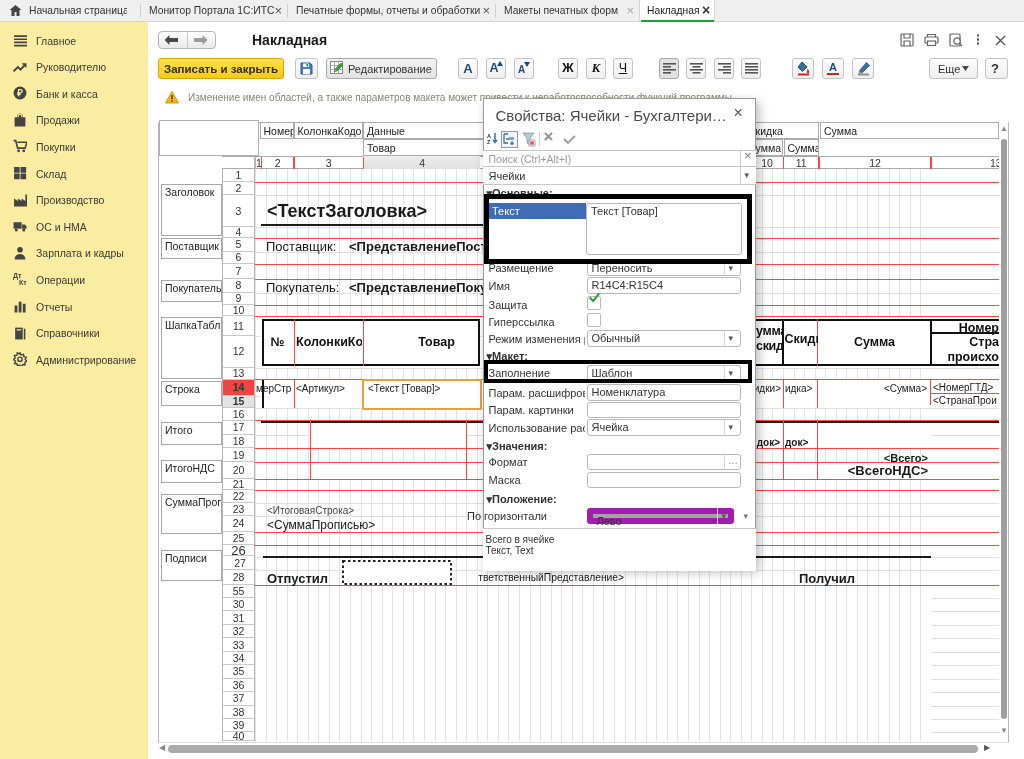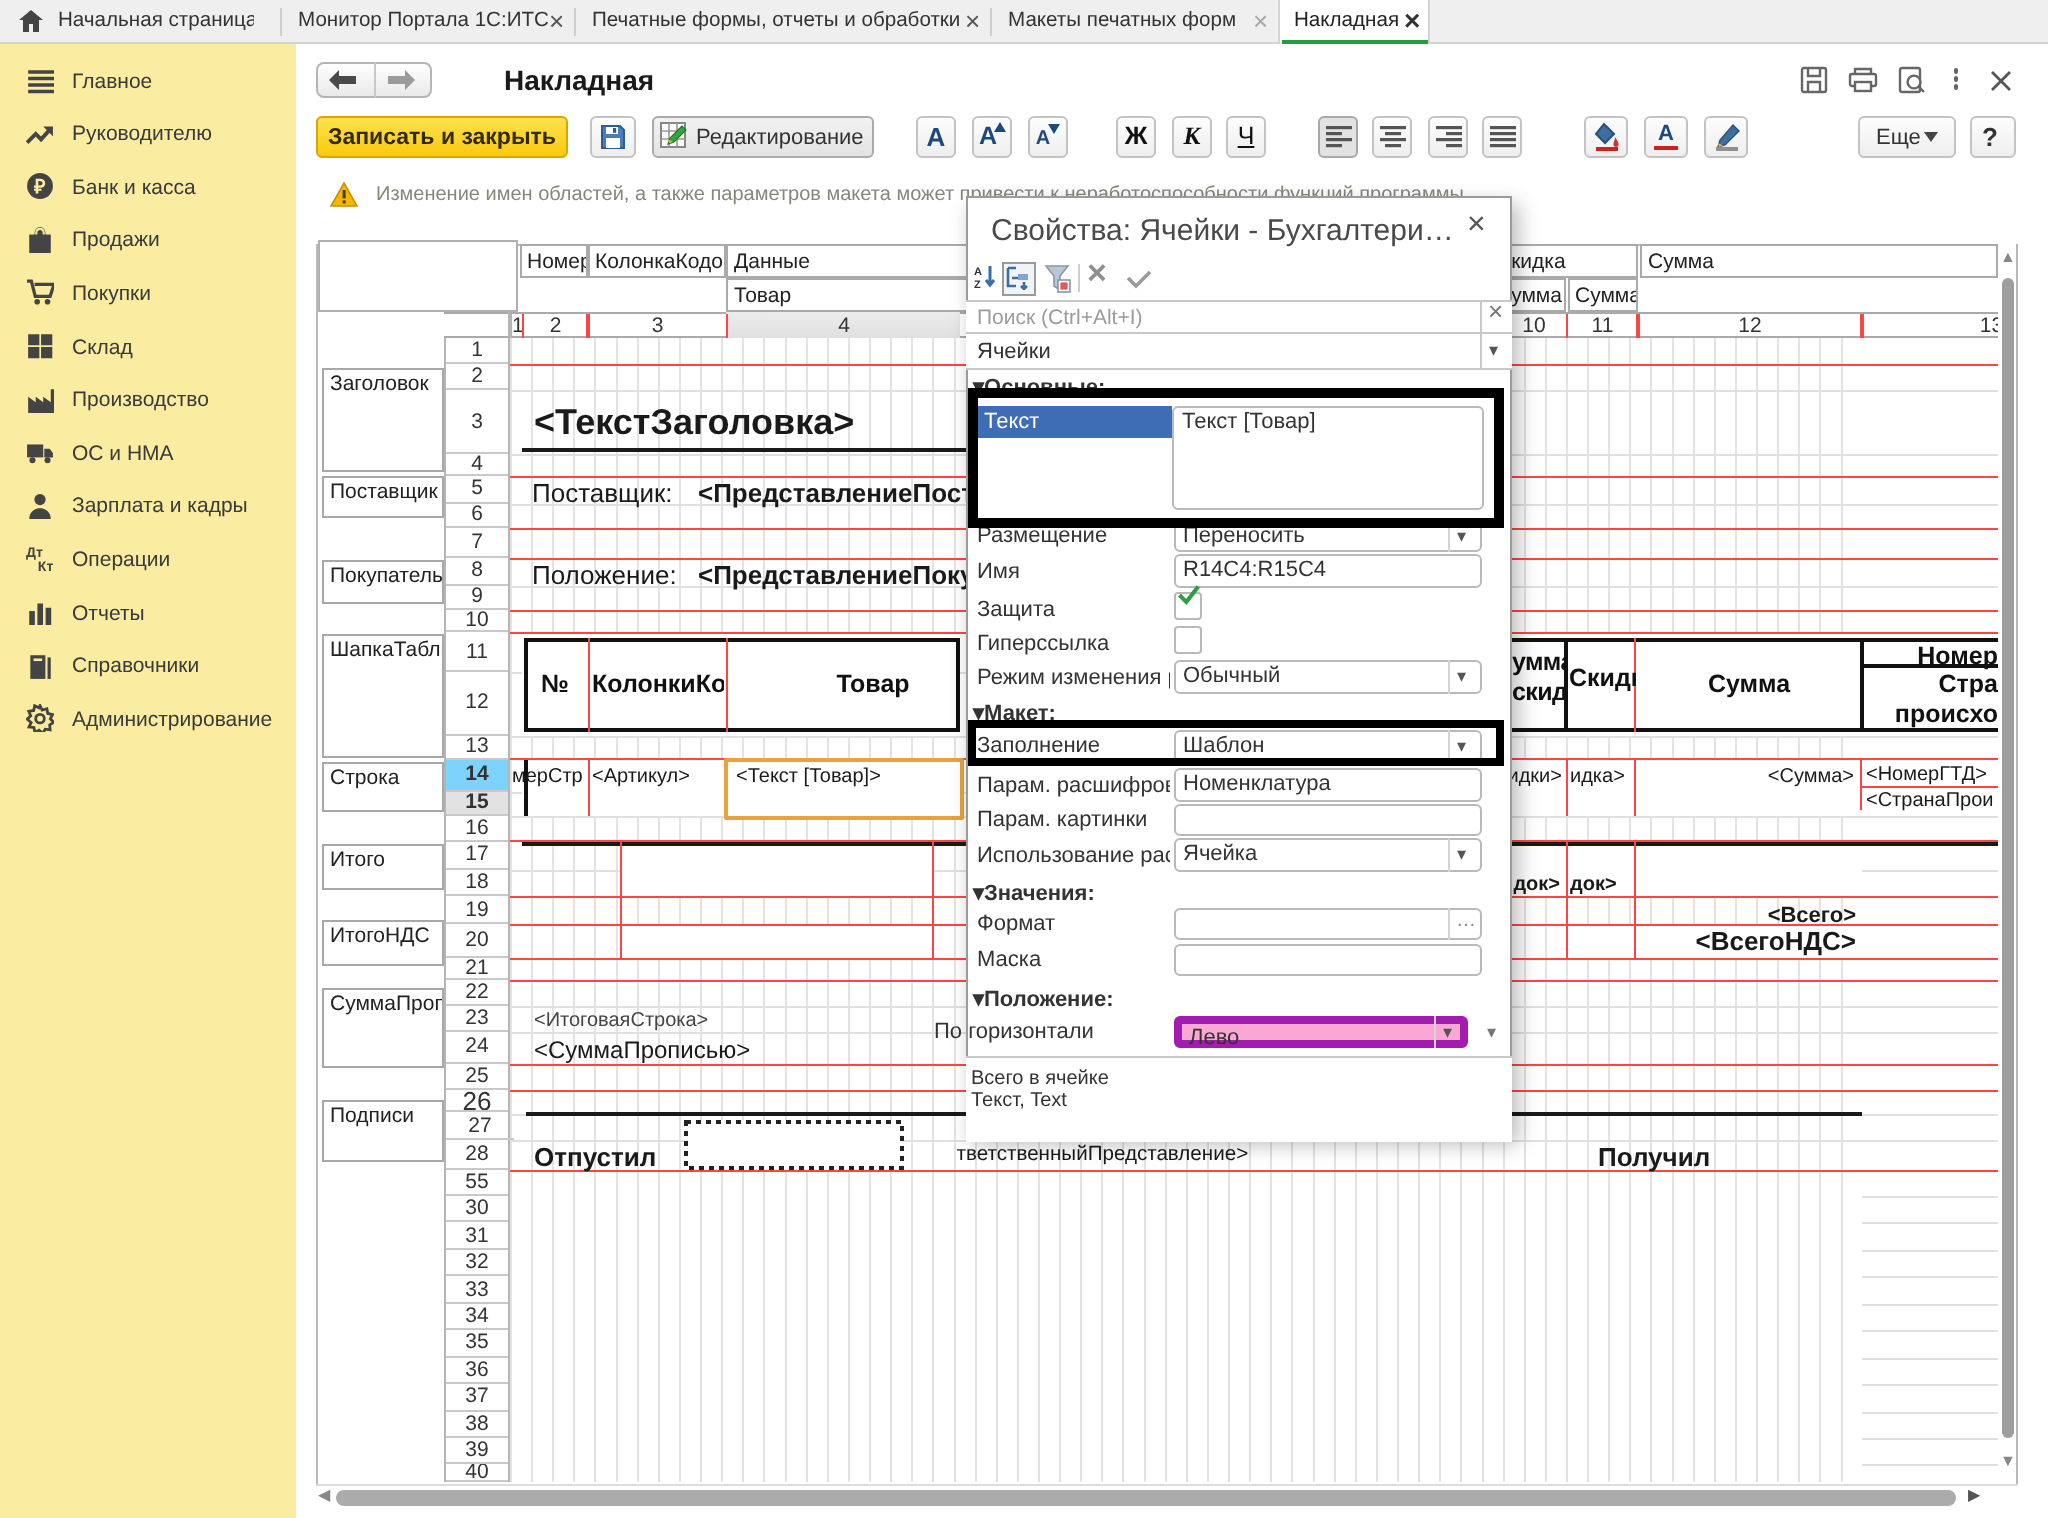--- a/index.html
+++ b/index.html
@@ -344,21 +344,21 @@
 <div style="position:absolute;left:223px;top:227px;width:31px;height:10.5px;border-bottom:1px solid #c9c9c9;text-align:center;font-size:10.5px;color:#333;display:flex;align-items:center;justify-content:center;overflow:hidden">4</div>
 <div style="position:absolute;left:223px;top:237.5px;width:31px;height:14px;border-bottom:1px solid #c9c9c9;text-align:center;font-size:10.5px;color:#333;display:flex;align-items:center;justify-content:center;overflow:hidden">5</div>
 <div style="position:absolute;left:223px;top:251.5px;width:31px;height:12px;border-bottom:1px solid #c9c9c9;text-align:center;font-size:10.5px;color:#333;display:flex;align-items:center;justify-content:center;overflow:hidden">6</div>
 <div style="position:absolute;left:223px;top:263.5px;width:31px;height:15px;border-bottom:1px solid #c9c9c9;text-align:center;font-size:10.5px;color:#333;display:flex;align-items:center;justify-content:center;overflow:hidden">7</div>
 <div style="position:absolute;left:223px;top:278.5px;width:31px;height:14px;border-bottom:1px solid #c9c9c9;text-align:center;font-size:10.5px;color:#333;display:flex;align-items:center;justify-content:center;overflow:hidden">8</div>
 <div style="position:absolute;left:223px;top:292.5px;width:31px;height:12px;border-bottom:1px solid #c9c9c9;text-align:center;font-size:10.5px;color:#333;display:flex;align-items:center;justify-content:center;overflow:hidden">9</div>
 <div style="position:absolute;left:223px;top:304.5px;width:31px;height:11.5px;border-bottom:1px solid #c9c9c9;text-align:center;font-size:10.5px;color:#333;display:flex;align-items:center;justify-content:center;overflow:hidden">10</div>
 <div style="position:absolute;left:223px;top:316px;width:31px;height:20px;border-bottom:1px solid #c9c9c9;text-align:center;font-size:10.5px;color:#333;display:flex;align-items:center;justify-content:center;overflow:hidden">11</div>
 <div style="position:absolute;left:223px;top:336px;width:31px;height:31.5px;border-bottom:1px solid #c9c9c9;text-align:center;font-size:10.5px;color:#333;display:flex;align-items:center;justify-content:center;overflow:hidden">12</div>
 <div style="position:absolute;left:223px;top:367.5px;width:31px;height:12.5px;border-bottom:1px solid #c9c9c9;text-align:center;font-size:10.5px;color:#333;display:flex;align-items:center;justify-content:center;overflow:hidden">13</div>
-<div style="position:absolute;left:223px;top:380px;width:31px;height:15.5px;border-bottom:1px solid #c9c9c9;text-align:center;font-size:10.5px;color:#333;display:flex;align-items:center;justify-content:center;overflow:hidden;background:#7dd3fc;font-weight:bold">14</div>
+<div style="position:absolute;left:223px;top:380px;width:31px;height:15.5px;border-bottom:1px solid #c9c9c9;text-align:center;font-size:10.5px;color:#333;display:flex;align-items:center;justify-content:center;overflow:hidden;background:#ef4444;font-weight:bold">14</div>
 <div style="position:absolute;left:223px;top:395.5px;width:31px;height:12.5px;border-bottom:1px solid #c9c9c9;text-align:center;font-size:10.5px;color:#333;display:flex;align-items:center;justify-content:center;overflow:hidden;background:#e2e2e2;font-weight:bold">15</div>
 <div style="position:absolute;left:223px;top:408px;width:31px;height:12.5px;border-bottom:1px solid #c9c9c9;text-align:center;font-size:10.5px;color:#333;display:flex;align-items:center;justify-content:center;overflow:hidden">16</div>
 <div style="position:absolute;left:223px;top:420.5px;width:31px;height:14.5px;border-bottom:1px solid #c9c9c9;text-align:center;font-size:10.5px;color:#333;display:flex;align-items:center;justify-content:center;overflow:hidden">17</div>
 <div style="position:absolute;left:223px;top:435px;width:31px;height:13px;border-bottom:1px solid #c9c9c9;text-align:center;font-size:10.5px;color:#333;display:flex;align-items:center;justify-content:center;overflow:hidden">18</div>
 <div style="position:absolute;left:223px;top:448px;width:31px;height:14px;border-bottom:1px solid #c9c9c9;text-align:center;font-size:10.5px;color:#333;display:flex;align-items:center;justify-content:center;overflow:hidden">19</div>
 <div style="position:absolute;left:223px;top:462px;width:31px;height:16.6px;border-bottom:1px solid #c9c9c9;text-align:center;font-size:10.5px;color:#333;display:flex;align-items:center;justify-content:center;overflow:hidden">20</div>
 <div style="position:absolute;left:223px;top:478.6px;width:31px;height:11.6px;border-bottom:1px solid #c9c9c9;text-align:center;font-size:10.5px;color:#333;display:flex;align-items:center;justify-content:center;overflow:hidden">21</div>
 <div style="position:absolute;left:223px;top:490.2px;width:31px;height:12.8px;border-bottom:1px solid #c9c9c9;text-align:center;font-size:10.5px;color:#333;display:flex;align-items:center;justify-content:center;overflow:hidden">22</div>
 <div style="position:absolute;left:223px;top:503px;width:31px;height:13.2px;border-bottom:1px solid #c9c9c9;text-align:center;font-size:10.5px;color:#333;display:flex;align-items:center;justify-content:center;overflow:hidden">23</div>
 <div style="position:absolute;left:223px;top:516.2px;width:31px;height:15.6px;border-bottom:1px solid #c9c9c9;text-align:center;font-size:10.5px;color:#333;display:flex;align-items:center;justify-content:center;overflow:hidden">24</div>
@@ -419,21 +419,21 @@
 <div style="position:absolute;left:782.5px;top:420.5px;width:1.2px;height:58.3px;background:#f44"></div>
 <div style="position:absolute;left:817.3px;top:420.5px;width:1.2px;height:58.3px;background:#f44"></div>
 <div style="position:absolute;left:361.5px;top:378.8px;width:120.5px;height:31.5px;border:2.5px solid #e8a33c;border-radius:1px"></div>
 <div style="position:absolute;left:342px;top:559.5px;width:110px;height:25px;background:#fff"></div>
 <svg class="abs" style="left:342px;top:559.5px" width="110" height="25">
     <rect x="1" y="1" width="108" height="23" fill="none" stroke="#222" stroke-width="2" stroke-dasharray="2.5,2.5"></rect>
   </svg>
 <div style="position:absolute;left:267px;top:201px;white-space:nowrap;color:#1a1a1a;font-size:18px;font-weight:bold">&lt;ТекстЗаголовка&gt;</div>
 <div style="position:absolute;left:266px;top:239px;white-space:nowrap;color:#1a1a1a;font-size:13px">Поставщик:</div>
 <div style="position:absolute;left:349px;top:238.5px;white-space:nowrap;color:#1a1a1a;font-size:13px;font-weight:bold">&lt;ПредставлениеПоставщика&gt;</div>
-<div style="position:absolute;left:266px;top:280px;white-space:nowrap;color:#1a1a1a;font-size:13px">Положение:</div>
+<div style="position:absolute;left:266px;top:280px;white-space:nowrap;color:#1a1a1a;font-size:13px">Покупатель:</div>
 <div style="position:absolute;left:349px;top:279.5px;white-space:nowrap;color:#1a1a1a;font-size:13px;font-weight:bold">&lt;ПредставлениеПокупателя&gt;</div>
 <div style="position:absolute;left:256px;top:383px;white-space:nowrap;color:#1a1a1a;font-size:10px">мерСтр</div>
 <div style="position:absolute;left:296px;top:383px;white-space:nowrap;color:#1a1a1a;font-size:10px">&lt;Артикул&gt;</div>
 <div style="position:absolute;left:368px;top:383px;white-space:nowrap;color:#1a1a1a;font-size:10px">&lt;Текст [Товар]&gt;</div>
 <div style="position:absolute;left:267px;top:504.5px;white-space:nowrap;color:#1a1a1a;font-size:10px;color:#444">&lt;ИтоговаяСтрока&gt;</div>
 <div style="position:absolute;left:267px;top:518px;white-space:nowrap;color:#1a1a1a;font-size:12px;font-weight:normal">&lt;СуммаПрописью&gt;</div>
 <div style="position:absolute;left:267px;top:570.5px;white-space:nowrap;color:#1a1a1a;font-size:13px;font-weight:bold">Отпустил</div>
 <div style="position:absolute;left:478.3px;top:572px;white-space:nowrap;color:#1a1a1a;font-size:10.3px">тветственныйПредставление&gt;</div>
 <div style="position:absolute;left:799px;top:570.5px;white-space:nowrap;color:#1a1a1a;font-size:13px;font-weight:bold">Получил</div>
 <div style="position:absolute;left:933px;top:382px;white-space:nowrap;color:#1a1a1a;font-size:10px">&lt;НомерГТД&gt;</div>
@@ -518,21 +518,21 @@
 <div style="position:absolute;left:728.5px;top:422px;font-size:9px;color:#555">▾</div>
 <div style="position:absolute;left:486.5px;top:439.5px;font-size:11px;font-weight:bold;color:#333">▾Значения:</div>
 <div style="position:absolute;left:488.5px;top:456px;font-size:11px;color:#333;width:96px;overflow:hidden;white-space:nowrap">Формат</div>
 <div style="position:absolute;left:586.5px;top:453.5px;width:154.5px;height:16.5px;border:1px solid #b9b9b9;border-radius:3px;background:#fff;font-size:11px;color:#333;padding:1px 0 0 4px;overflow:hidden;white-space:nowrap"></div>
 <div style="position:absolute;left:724px;top:453.5px;width:1px;height:16.5px;background:#d4d4d4"></div>
 <div style="position:absolute;left:728px;top:454.5px;font-size:10px;color:#888">…</div>
 <div style="position:absolute;left:488.5px;top:474px;font-size:11px;color:#333;width:96px;overflow:hidden;white-space:nowrap">Маска</div>
 <div style="position:absolute;left:586.5px;top:471.5px;width:154.5px;height:16.5px;border:1px solid #b9b9b9;border-radius:3px;background:#fff;font-size:11px;color:#333;padding:1px 0 0 4px;overflow:hidden;white-space:nowrap"></div>
 <div style="position:absolute;left:486.5px;top:492.5px;font-size:11px;font-weight:bold;color:#333">▾Положение:</div>
 <div style="position:absolute;left:467px;top:510px;font-size:11px;color:#333">По горизонтали</div>
-<div style="position:absolute;left:586.5px;top:507.5px;width:147.5px;height:16px;border:4px solid #a21caf;border-radius:3px;background:#f9a8d4;font-size:11px;color:#333;padding:1px 0 0 4px">Лево</div>
+<div style="position:absolute;left:586.5px;top:507.5px;width:147.5px;height:16px;border:6px solid #a21caf;border-radius:3px;background:#a3a3a3;font-size:11px;color:#333;padding:1px 0 0 4px">Лево</div>
 <div style="position:absolute;left:717px;top:507.5px;width:1px;height:16.5px;background:#d4d4d4"></div>
 <div style="position:absolute;left:721.5px;top:510.5px;font-size:9px;color:#555">▾</div>
 <div style="position:absolute;left:743.5px;top:511px;font-size:9px;color:#777">▾</div>
 <div style="position:absolute;left:483px;top:527.5px;width:272.5px;height:43px;border-top:1px solid #c8c8c8;background:#fff"></div>
 <div style="position:absolute;left:485.5px;top:533.5px;font-size:10px;color:#333">Всего в ячейке</div>
 <div style="position:absolute;left:485.5px;top:545px;font-size:10px;color:#333">Текст, Text</div>
 <div style="position:absolute;left:483.5px;top:193.5px;width:268px;height:70px;border:5px solid #000"></div>
 <div style="position:absolute;left:488.5px;top:203px;width:97.5px;height:15.5px;background:#3f6db5"></div>
 <div style="position:absolute;left:492px;top:204.5px;font-size:11px;color:#fff">Текст</div>
 <div style="position:absolute;left:586px;top:202.5px;width:155.5px;height:52.5px;border:1px solid #b9b9b9;border-radius:3px;background:#fff"></div>

